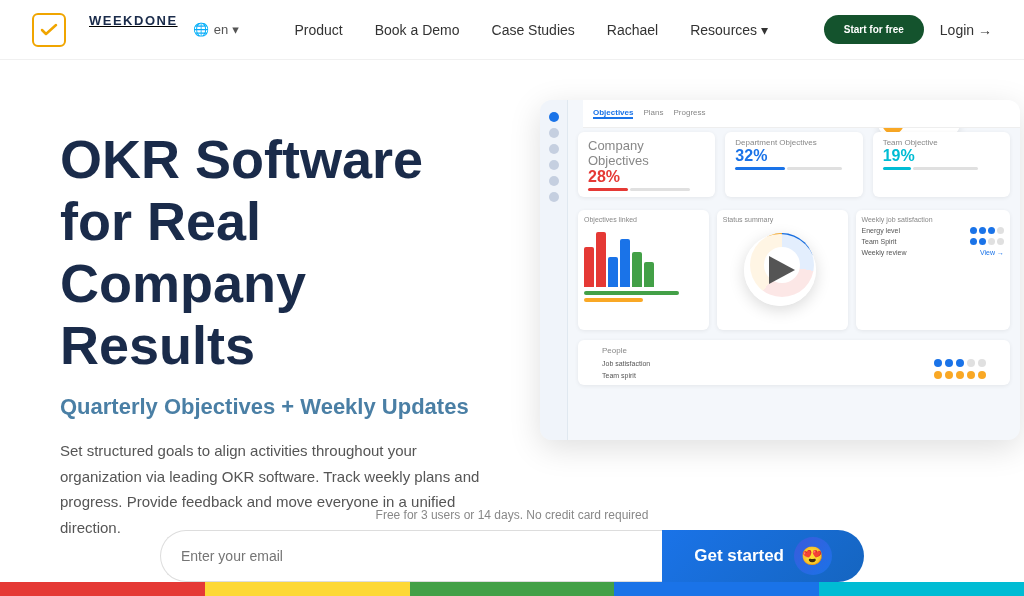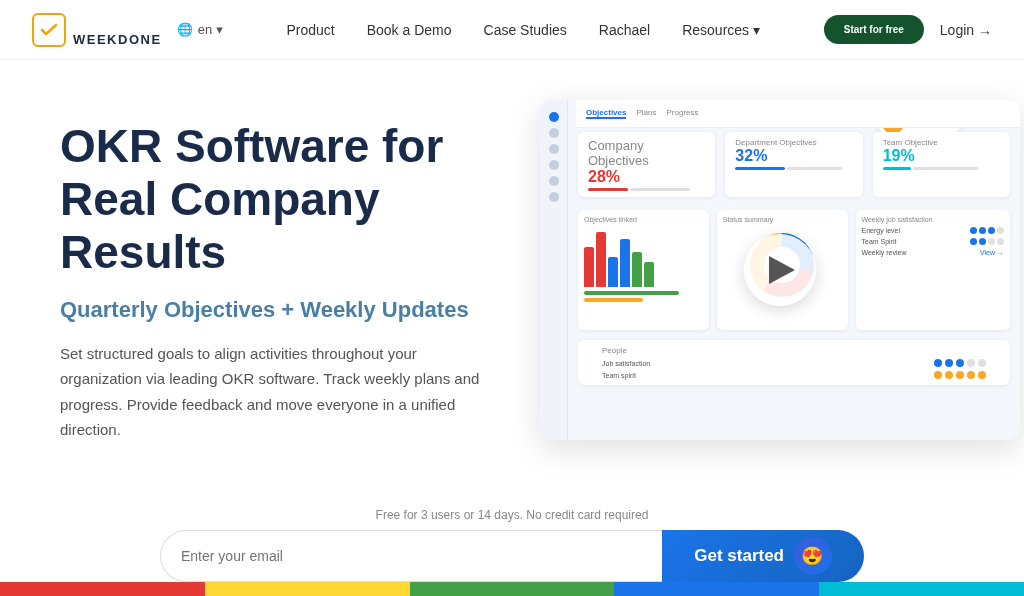--- a/index.html
+++ b/index.html
@@ -5,21 +5,21 @@
     * { margin: 0; padding: 0; box-sizing: border-box; }
     body { font-family: -apple-system, BlinkMacSystemFont, 'Segoe UI', sans-serif; background: #fff; width: 1024px; height: 596px; overflow: hidden; position: relative; }
 
     
     .navbar {
       display: flex; align-items: center; justify-content: space-between;
       padding: 0 32px; height: 60px; border-bottom: 1px solid #f0f0f0;
       position: relative; z-index: 10; background: #fff;
     }
     .nav-left { display: flex; align-items: center; gap: 16px; }
-    .logo { display: flex; align-items: flex-end; gap: 7px; }
+    .logo { display: flex; align-items: flex-start; gap: 23px; text-decoration: underline; }
     .logo-icon {
       width: 34px; height: 34px; border: 2px solid #f0a500; border-radius: 6px;
       display: flex; align-items: center; justify-content: center;
     }
     .logo-icon svg { width: 18px; height: 18px; }
     .logo-text { font-weight: 800; font-size: 13px; letter-spacing: 1.5px; color: #1a2b4a; }
     .lang-selector { display: flex; align-items: center; gap: 4px; font-size: 13px; color: #555; cursor: pointer; }
     .nav-links { display: flex; align-items: center; gap: 32px; }
     .nav-link { font-size: 14px; color: #333; text-decoration: none; cursor: pointer; }
     .nav-right { display: flex; align-items: center; gap: 16px; }
@@ -30,21 +30,21 @@
     .btn-login { font-size: 14px; color: #333; cursor: pointer; display: flex; align-items: center; gap: 4px; }
     .resources-link { display: flex; align-items: center; gap: 4px; }
 
     
     .hero {
       display: flex; align-items: flex-start;
       padding: 50px 60px 0 60px;
       gap: 40px;
     }
     .hero-left { flex: 0 0 440px; padding-top: 10px; }
-    .hero-title { font-size: 46px; font-weight: 800; color: #1a2b4a; line-height: 1.15; margin-bottom: 18px; }
+    .hero-title { font-size: 54px; font-weight: 800; color: #1a2b4a; line-height: 1.15; margin-bottom: 18px; margin-top: 8px; }
     .hero-subtitle { font-size: 22px; font-weight: 700; color: #4a7fa5; margin-bottom: 18px; }
     .hero-desc { font-size: 15px; color: #555; line-height: 1.7; }
 
     
     .hero-right { flex: 1; position: relative; }
     .dashboard-preview {
       width: 480px; height: 340px;
       background: #f4f7fb;
       border-radius: 12px;
       overflow: hidden;
@@ -107,21 +107,21 @@
     
     .dash-sidebar {
       position: absolute; left: 0; top: 0; bottom: 0; width: 28px;
       background: #f0f4fa; border-right: 1px solid #e0e8f0;
       display: flex; flex-direction: column; align-items: center; padding-top: 12px; gap: 6px;
     }
     .sidebar-dot { width: 10px; height: 10px; border-radius: 50%; background: #c5cfe0; }
     .sidebar-dot.active { background: #1a73e8; }
 
     .dash-content-area { position: absolute; left: 28px; top: 0; right: 0; bottom: 0; }
-    .dash-top-bar { position: absolute; top: 0; left: 8px; right: 0; height: 28px; background: #fff; border-bottom: 1px solid #eee; display: flex; align-items: center; padding: 0 10px; gap: 8px; }
+    .dash-top-bar { position: absolute; top: 0; left: 15px; right: 0; height: 28px; background: #fff; border-bottom: 1px solid #eee; display: flex; align-items: center; padding: 0 10px; gap: 8px; }
     .top-bar-tabs { display: flex; gap: 10px; }
     .tbtab { font-size: 8px; color: #888; }
     .tbtab.active { color: #1a73e8; font-weight: 700; border-bottom: 2px solid #1a73e8; }
   </style>
 </head>
 <body>
 
 <nav class="navbar">
   <div class="nav-left">
     <div class="logo">

